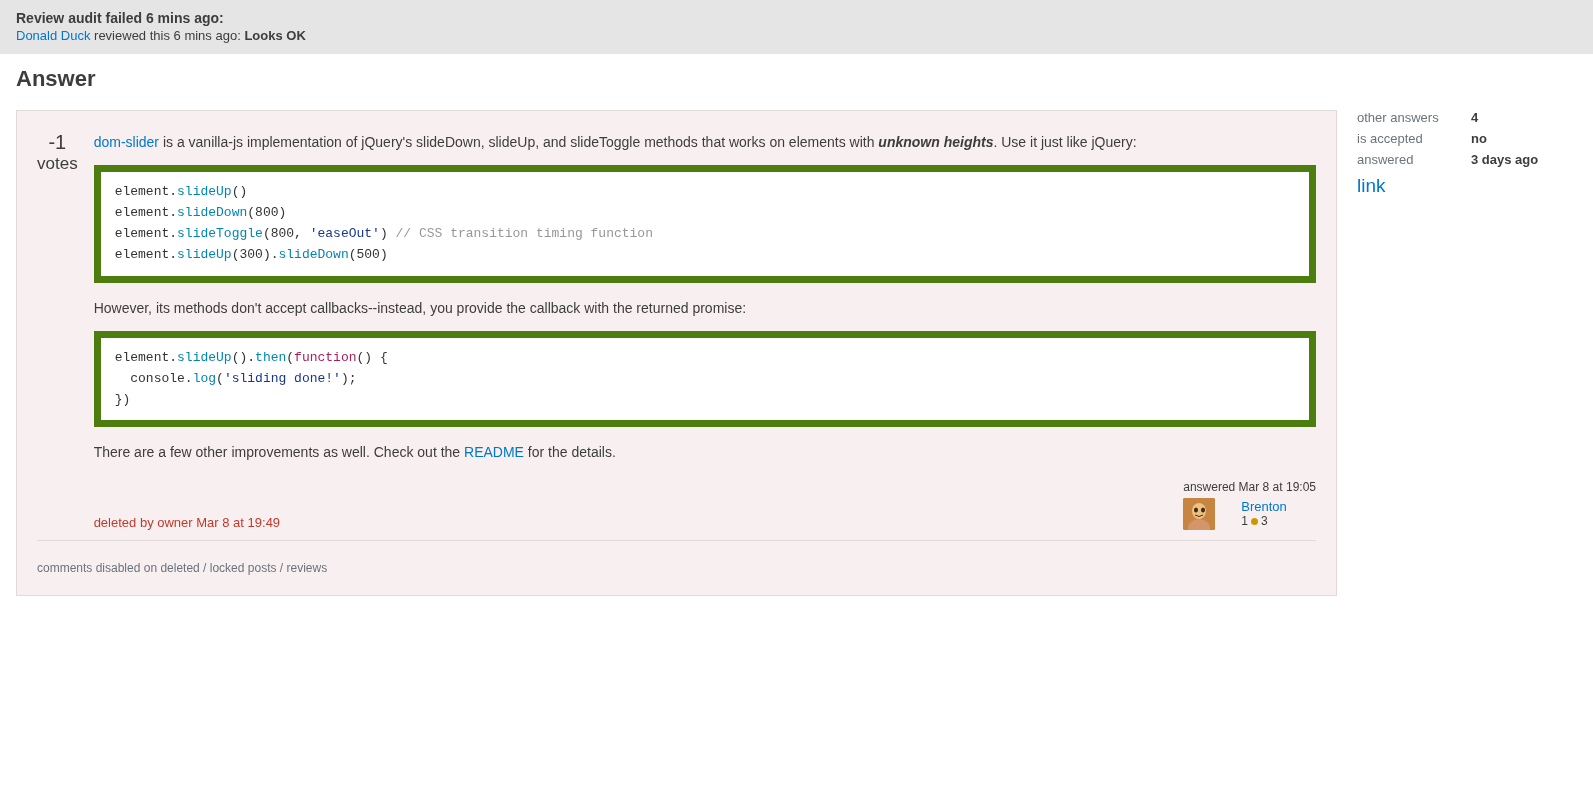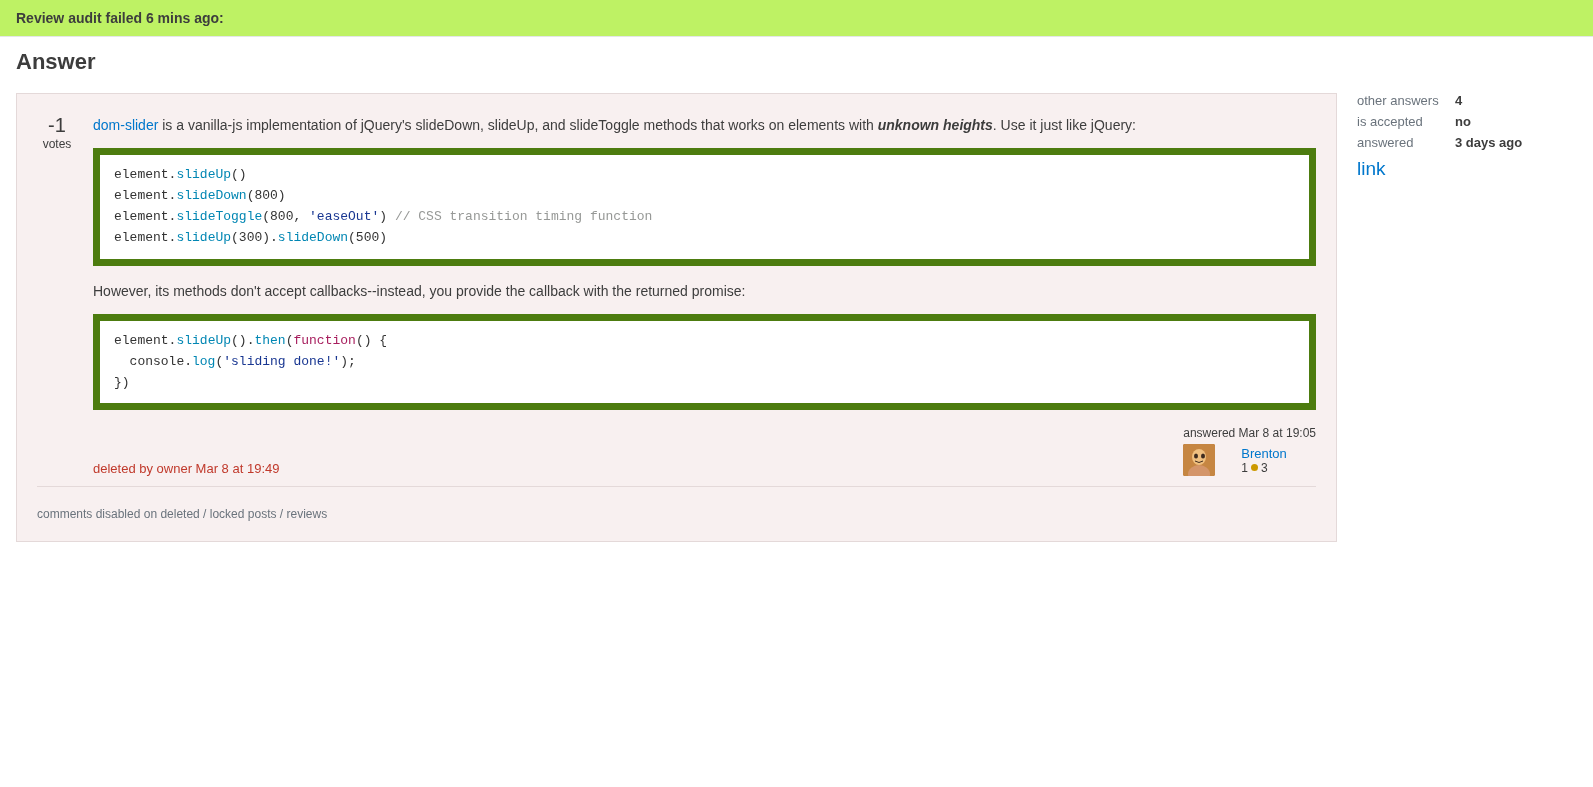--- a/index.html
+++ b/index.html
@@ -4,21 +4,21 @@
   <style>
     * { box-sizing: border-box; margin: 0; padding: 0; }
     body {
       font-family: Arial, "Helvetica Neue", Helvetica, sans-serif;
       font-size: 14px;
       color: #3d3d3d;
       background: #fff;
     }
 
     .review-audit-banner {
-      background: #bef264;
+      background: #e5e5e5;
       border-bottom: 1px solid #e4e6e8;
       padding: 10px 16px 10px 16px;
     }
     .review-audit-banner .audit-title {
       font-weight: bold;
       font-size: 14px;
       color: #3d3d3d;
     }
     .review-audit-banner .audit-detail {
       font-size: 13px;
@@ -63,21 +63,21 @@
       flex-direction: column;
       align-items: center;
       min-width: 40px;
     }
     .vote-count {
       font-size: 20px;
       font-weight: normal;
       color: #3d3d3d;
     }
     .vote-label {
-      font-size: 12px;
+      font-size: 17px;
       color: #3d3d3d;
     }
 
     .answer-text {
       flex: 1;
       min-width: 0;
     }
 
     .answer-paragraph {
       font-size: 14px;
@@ -192,21 +192,21 @@
     }
 
     .sidebar-stats {
       font-size: 13px;
       color: #6a737c;
     }
 
     .stat-row {
       display: flex;
       flex-direction: row;
-      gap: 8px;
+      gap: 24px;
       margin-bottom: 6px;
       align-items: baseline;
     }
 
     .stat-label {
       color: #6a737c;
       min-width: 90px;
     }
 
     .stat-value {
@@ -220,20 +220,25 @@
       font-size: 19px;
       display: block;
       margin-top: 8px;
     }
   </style>
 </head>
 <body>
 
 <div class="review-audit-banner">
   <div class="audit-title">Review audit failed 6 mins ago:</div>
+  <div class="audit-detail">
+    <a class="user-link">Donald Duck</a>
+    <span>reviewed this 6 mins ago:</span>
+    <strong>Looks OK</strong>
+  </div>
 </div>
 
 <div class="page-section-title">Answer</div>
 
 <div class="main-layout">
 
   <div class="answer-body">
     <div class="answer-content">
       <div class="vote-section">
         <span class="vote-count">-1</span>
@@ -250,20 +255,23 @@
 <span class="code-default">element.</span><span class="code-method">slideDown</span><span class="code-default">(800)</span>
 <span class="code-default">element.</span><span class="code-method">slideToggle</span><span class="code-default">(800, </span><span class="code-string">'easeOut'</span><span class="code-default">) </span><span class="code-comment">// CSS transition timing function</span>
 <span class="code-default">element.</span><span class="code-method">slideUp</span><span class="code-default">(300).</span><span class="code-method">slideDown</span><span class="code-default">(500)</span></div>
 
         <p class="answer-paragraph">However, its methods don't accept callbacks--instead, you provide the callback with the returned promise:</p>
 
         <div class="code-block"><span class="code-default">element.</span><span class="code-method">slideUp</span><span class="code-default">().</span><span class="code-method">then</span><span class="code-default">(</span><span class="code-keyword">function</span><span class="code-default">() {</span>
 <span class="code-default">  console.</span><span class="code-method">log</span><span class="code-default">(</span><span class="code-string">'sliding done!'</span><span class="code-default">);</span>
 <span class="code-default">})</span></div>
 
+        <p class="answer-paragraph">
+          <span>There are a few other improvements as well. Check out the </span><a class="readme-link">README</a><span> for the details.</span>
+        </p>
 
         <div class="answer-footer">
           <div class="deleted-notice">deleted by owner Mar 8 at 19:49</div>
           <div class="answered-box">
             <div class="answered-time">answered Mar 8 at 19:05</div>
             <div class="user-info">
               <div class="user-avatar">
                 <svg viewBox="0 0 32 32" xmlns="http://www.w3.org/2000/svg">
                   <rect width="32" height="32" fill="#c68642"></rect>
                   <ellipse cx="16" cy="13" rx="7" ry="8" fill="#f0c080"></ellipse>

